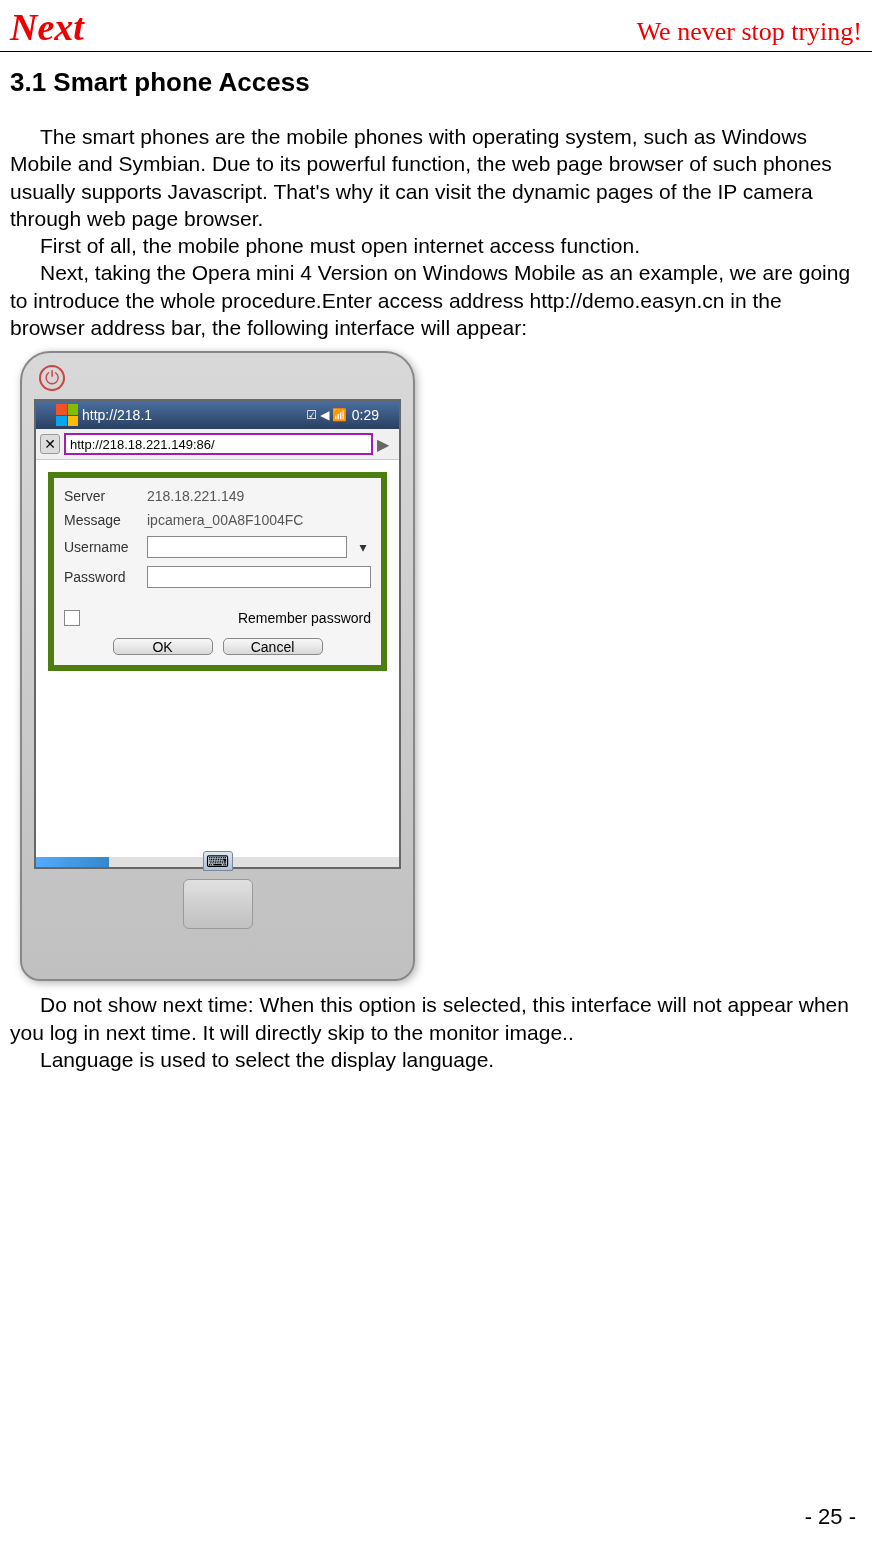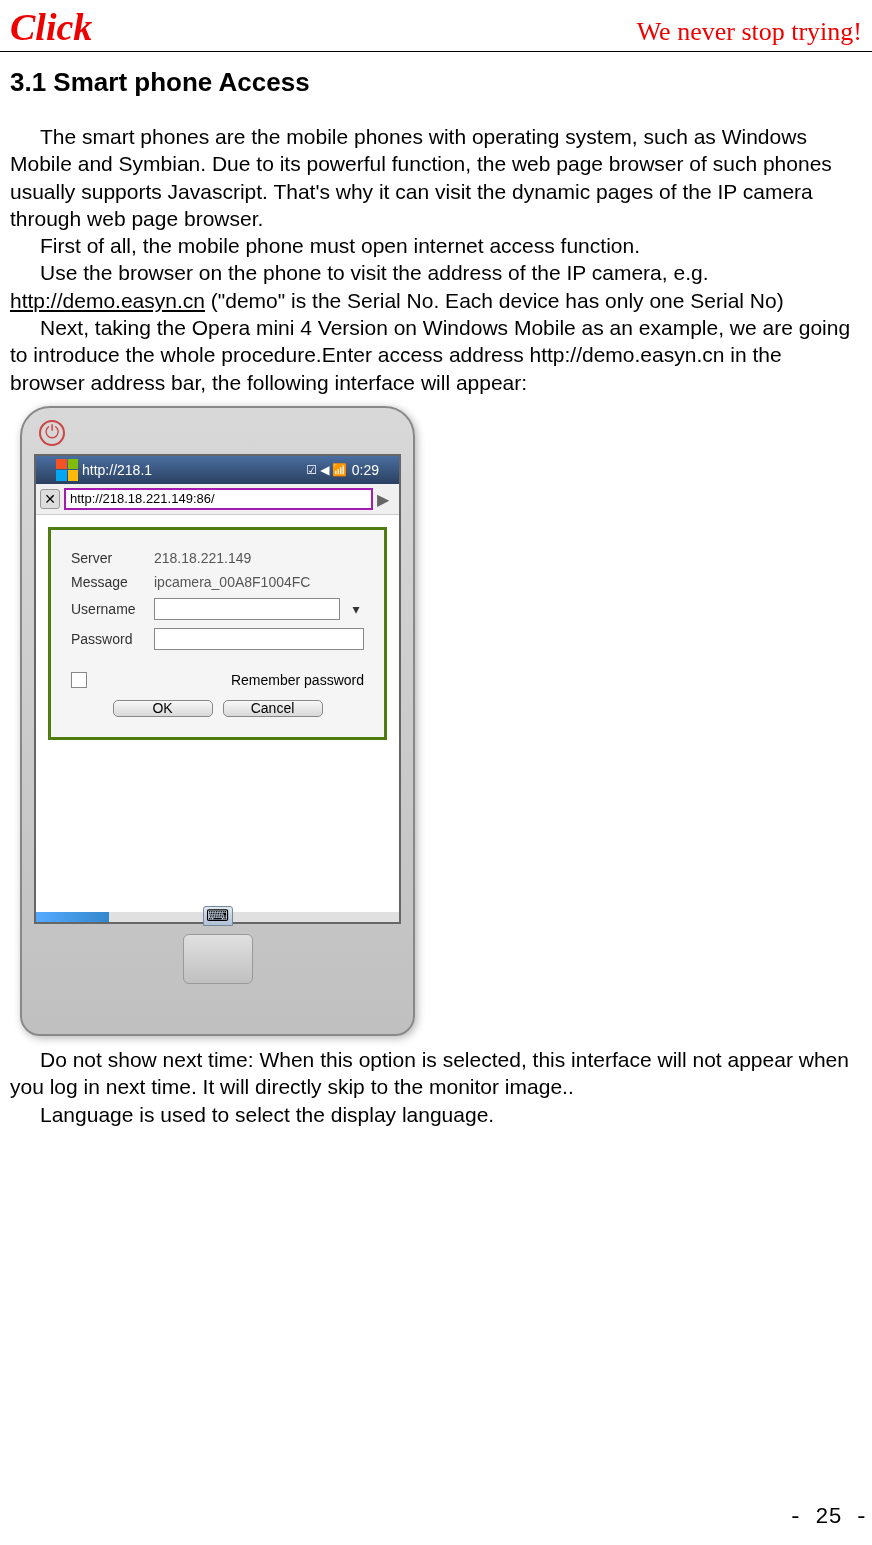--- a/index.html
+++ b/index.html
@@ -139,22 +139,22 @@
       background: white;
     }
     .go-arrow {
       width: 18px;
       height: 18px;
       color: #666;
     }
     .dialog {
       margin: 12px;
       background: #f5f5f5;
-      border: 3px solid #4d7c0f;
-      padding: 20px;
+      border: 6px solid #4d7c0f;
+      padding: 10px;
       font-size: 14px;
     }
     .dialog-row {
       display: flex;
       align-items: center;
       margin-bottom: 8px;
       gap: 8px;
     }
     .dialog-label {
       width: 75px;
@@ -244,39 +244,37 @@
     .phone-pad {
       width: 70px;
       height: 50px;
       border: 1px solid #999;
       border-radius: 6px;
       background: linear-gradient(to bottom, #e0e0e0, #c0c0c0);
     }
     .page-number {
       position: absolute;
       bottom: 15px;
-      right: 4px;
+      right: 16px;
       font-size: 22px;
-      font-family: Liberation Mono, monospace;
     }
   </style>
 </head>
 <body>
 
 <div class="header">
-  <span class="logo">Click</span>
+  <span class="logo">Next</span>
   <span class="tagline">We never stop trying!</span>
 </div>
 
 <h2 class="section-title">3.1 Smart phone Access</h2>
 
 <div class="body-text">
   <p class="indent">The smart phones are the mobile phones with operating system, such as Windows Mobile and Symbian. Due to its powerful function, the web page browser of such phones usually supports Javascript. That's why it can visit the dynamic pages of the IP camera through web page browser.</p>
   <p class="indent">First of all, the mobile phone must open internet access function.</p>
-  <p class="indent"><span>Use the browser on the phone to visit the address of the IP camera, e.g. </span><span class="link">http://demo.easyn.cn</span><span> ("demo" is the Serial No. Each device has only one Serial No)</span></p>
   <p class="indent">Next, taking the Opera mini 4 Version on Windows Mobile as an example, we are going to introduce the whole procedure.Enter access address http://demo.easyn.cn in the browser address bar, the following interface will appear:</p>
 </div>
 
 <div class="phone-container">
   <div class="phone">
     <div class="phone-power">⏻</div>
     <div class="phone-screen">
       <div class="taskbar">
         <div class="start-icon">
             <span></span>

